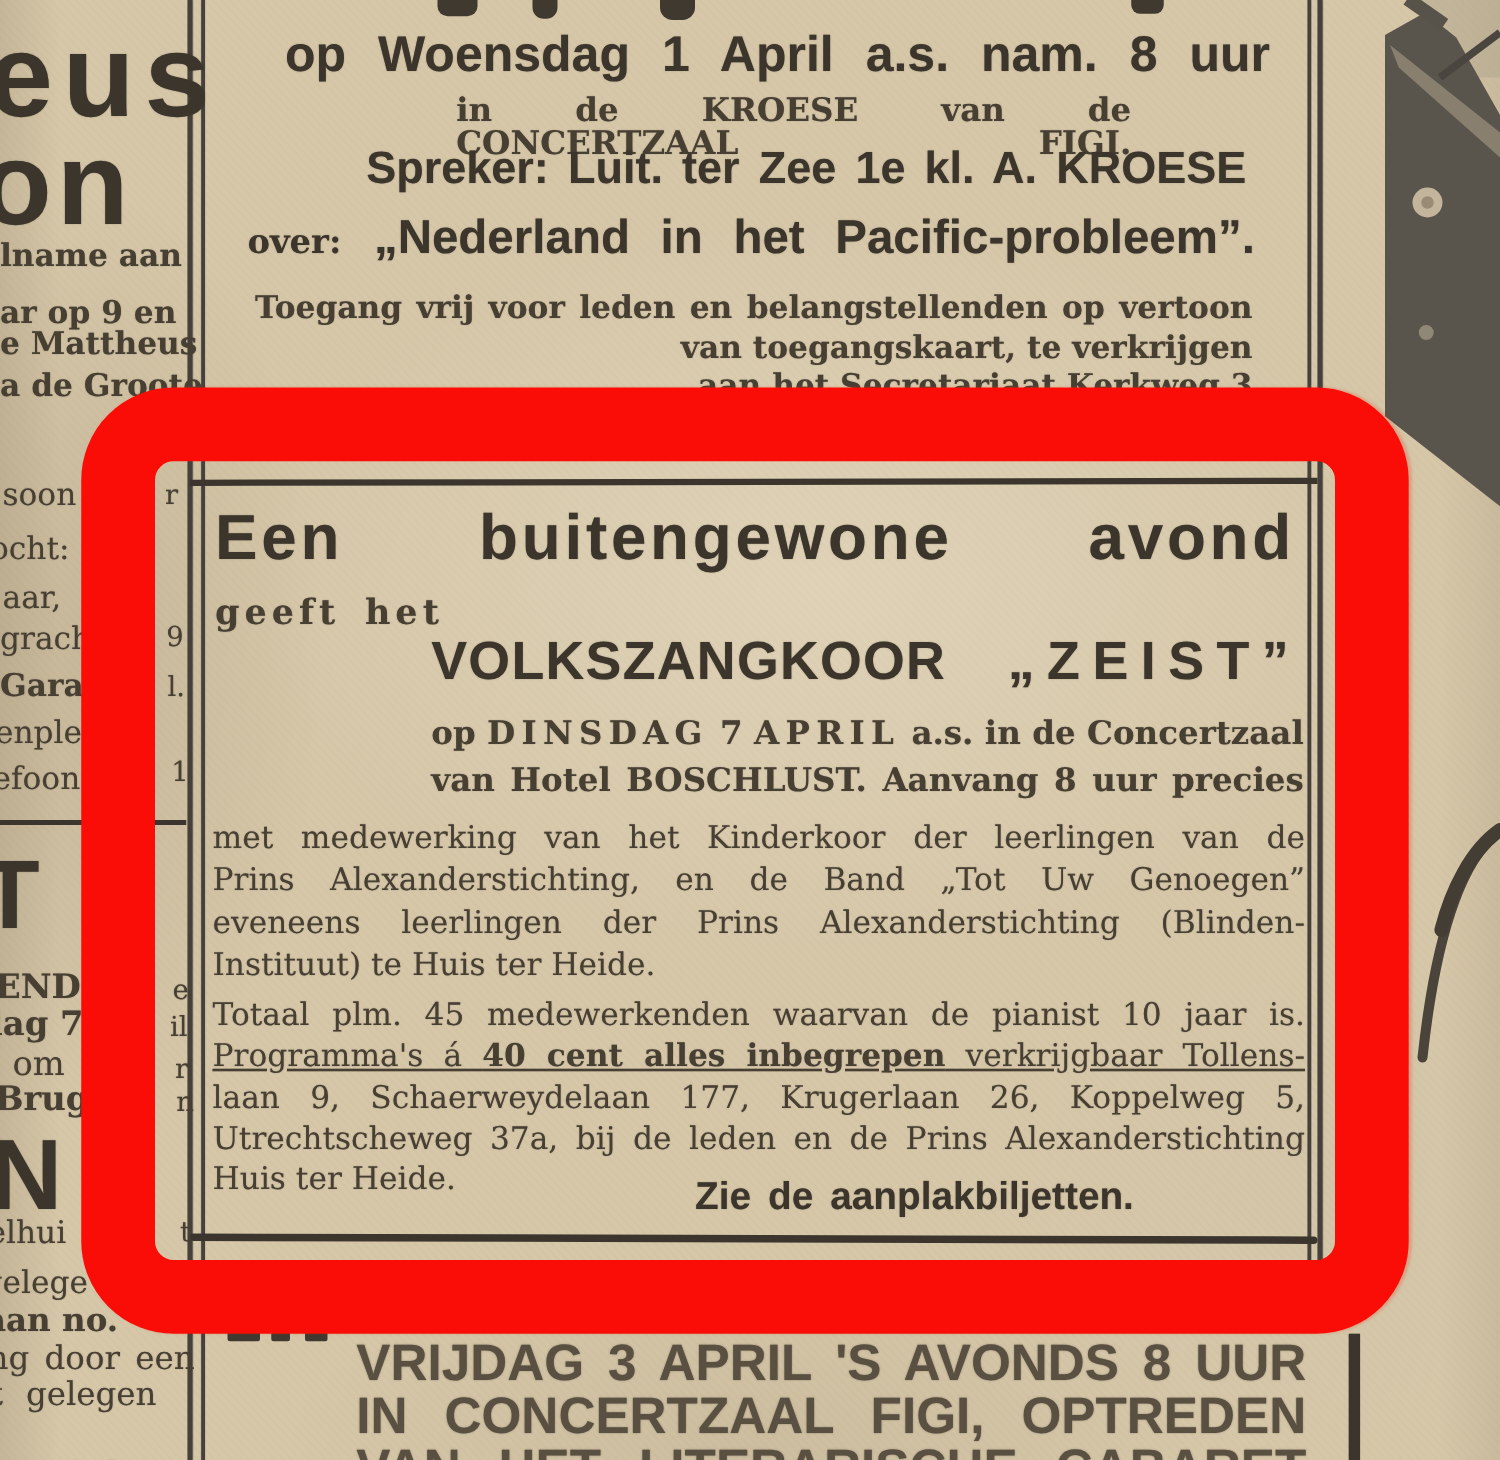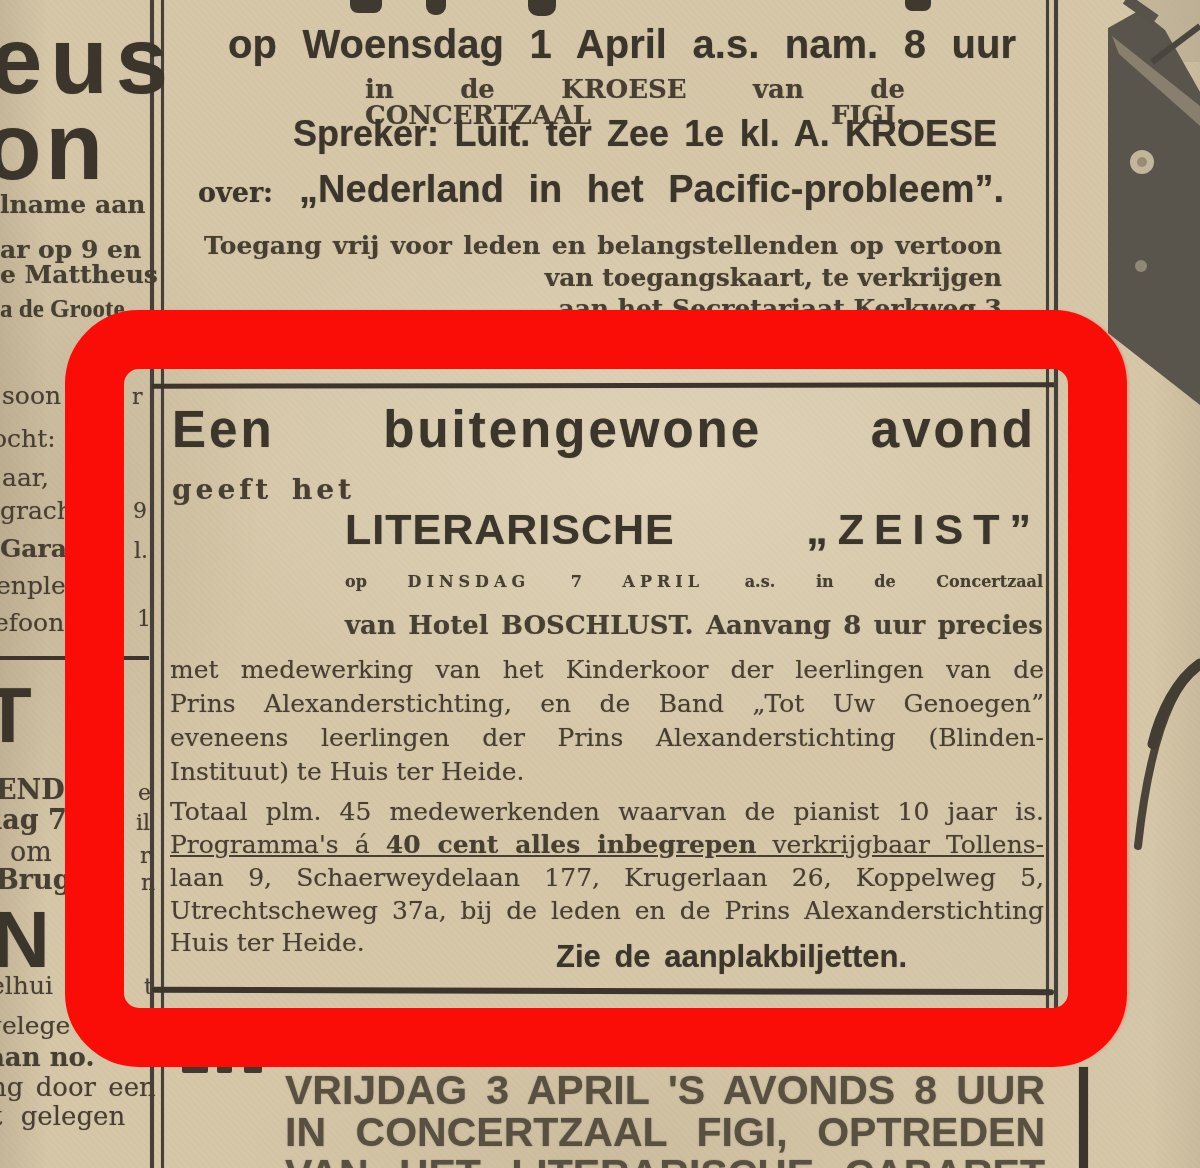--- a/index.html
+++ b/index.html
@@ -47,21 +47,21 @@
   <div class="vrule" style="left:1046px;top:0;width:3px;height:1010px;"></div>
   <div class="vrule" style="left:1054px;top:0;width:4px;height:1010px;"></div>
   <div class="vrule" style="left:1079px;top:1067px;width:9px;height:101px;background:#3b352d;"></div>
   <div class="hrule" style="left:0;top:656px;width:149px;height:4px;"></div>
 
   <div class="frag sans b ink-dark" style="left:-10px;top:14px;font-size:94px;letter-spacing:8px;">eus</div>
   <div class="frag sans b ink-dark" style="left:-16px;top:100px;font-size:94px;letter-spacing:4px;">on</div>
   <div class="frag serif b ink" style="left:0;top:192px;width:140px;text-align:right;font-size:25px;">lname aan</div>
   <div class="frag serif b ink" style="left:0;top:237px;width:140px;text-align:right;font-size:25px;">ar op 9 en</div>
   <div class="frag serif b ink" style="left:0;top:262px;width:142px;text-align:right;font-size:25px;">e Mattheus</div>
-  <div class="frag serif b ink" style="left:0;top:296px;width:140px;font-size:25px;font-family:Liberation Serif, serif;">a de Groote</div>
+  <div class="frag serif b ink" style="left:0;top:296px;width:140px;text-align:right;font-size:25px;">a de Groote</div>
   <div class="frag serif ink" style="left:2px;top:383px;font-size:25px;">soon</div>
   <div class="frag serif ink" style="left:-8px;top:426px;font-size:25px;">ocht:</div>
   <div class="frag serif ink" style="left:2px;top:465px;font-size:25px;">aar,</div>
   <div class="frag serif ink" style="left:0;top:498px;font-size:25px;">grach</div>
   <div class="frag serif b ink" style="left:0;top:536px;font-size:25px;">Garag</div>
   <div class="frag serif ink" style="left:-4px;top:573px;font-size:25px;">enple</div>
   <div class="frag serif ink" style="left:-6px;top:610px;font-size:25px;">efoon</div>
   <div class="frag sans b ink-dark" style="left:-16px;top:676px;font-size:78px;">T</div>
   <div class="frag serif b ink" style="left:-4px;top:776px;font-size:27px;">END</div>
   <div class="frag serif b ink" style="left:-8px;top:806px;font-size:27px;">lag 7</div>
@@ -97,24 +97,24 @@
   <div class="jline jl serif b ink" style="left:204px;top:233px;width:798px;font-size:25px;">Toegang vrij voor leden en belangstellenden op vertoon</div>
   <div class="jline serif b ink" style="left:204px;top:265px;width:798px;font-size:25px;text-align:right;">van toegangskaart, te verkrijgen</div>
   <div class="jline serif b ink" style="left:204px;top:296px;width:798px;font-size:25px;text-align:right;">aan het Secretariaat Kerkweg 3</div>
 
   <div class="hrule" style="left:152px;top:383px;width:902px;height:5px;transform:rotate(-0.1deg);"></div>
   <div class="hrule" style="left:152px;top:988px;width:902px;height:6px;border-radius:3px;transform:rotate(0.15deg);"></div>
 
   <div class="jline jl sans b ink-dark" style="left:172px;top:404px;width:864px;font-size:51px;letter-spacing:3px;">Een buitengewone avond</div>
   <div class="adline serif b ink" style="left:172px;top:476px;font-size:28px;letter-spacing:4px;word-spacing:6px;">geeft het</div>
   <div class="adline ink-dark" style="left:345px;top:508px;width:696px;display:flex;justify-content:space-between;">
-    <span class="sans b" style="font-size:43px;letter-spacing:1px;">LITERARISCHE</span>
+    <span class="sans b" style="font-size:43px;letter-spacing:1px;">VOLKSZANGKOOR</span>
     <span class="sans b" style="font-size:43px;letter-spacing:10px;">„ZEIST”</span>
   </div>
-  <div class="jline jl serif b ink" style="left:345px;top:574px;width:698px;font-size:16px;"><span>op</span> <span style="letter-spacing:5px;">DINSDAG</span> <span>7</span> <span style="letter-spacing:5px;">APRIL</span> <span>a.s. in de Concertzaal</span></div>
+  <div class="jline jl serif b ink" style="left:345px;top:574px;width:698px;font-size:26px;"><span>op</span> <span style="letter-spacing:5px;">DINSDAG</span> <span>7</span> <span style="letter-spacing:5px;">APRIL</span> <span>a.s. in de Concertzaal</span></div>
   <div class="jline jl serif b ink" style="left:345px;top:612px;width:698px;font-size:26px;"><span>van Hotel BOSCHLUST.</span> <span>Aanvang 8 uur precies</span></div>
 
   <div class="jline jl serif ink" style="left:170px;top:657px;width:874px;font-size:25px;">met medewerking van het Kinderkoor der leerlingen van de</div>
   <div class="jline jl serif ink" style="left:170px;top:691px;width:874px;font-size:25px;">Prins Alexanderstichting, en de Band „Tot Uw Genoegen”</div>
   <div class="jline jl serif ink" style="left:170px;top:725px;width:874px;font-size:25px;">eveneens leerlingen der Prins Alexanderstichting (Blinden-</div>
   <div class="jline serif ink" style="left:170px;top:759px;width:874px;font-size:25px;">Instituut) te Huis ter Heide.</div>
 
   <div class="jline jl serif ink" style="left:170px;top:799px;width:874px;font-size:25px;">Totaal plm. 45 medewerkenden waarvan de pianist 10 jaar is.</div>
   <div class="jline jl serif ink" style="left:170px;top:832px;width:874px;font-size:25px;text-decoration:underline;"><span>Programma's á </span><span class="b">40 cent alles inbegrepen</span><span> verkrijgbaar Tollens-</span></div>
   <div class="jline jl serif ink" style="left:170px;top:865px;width:874px;font-size:25px;">laan 9, Schaerweydelaan 177, Krugerlaan 26, Koppelweg 5,</div>

